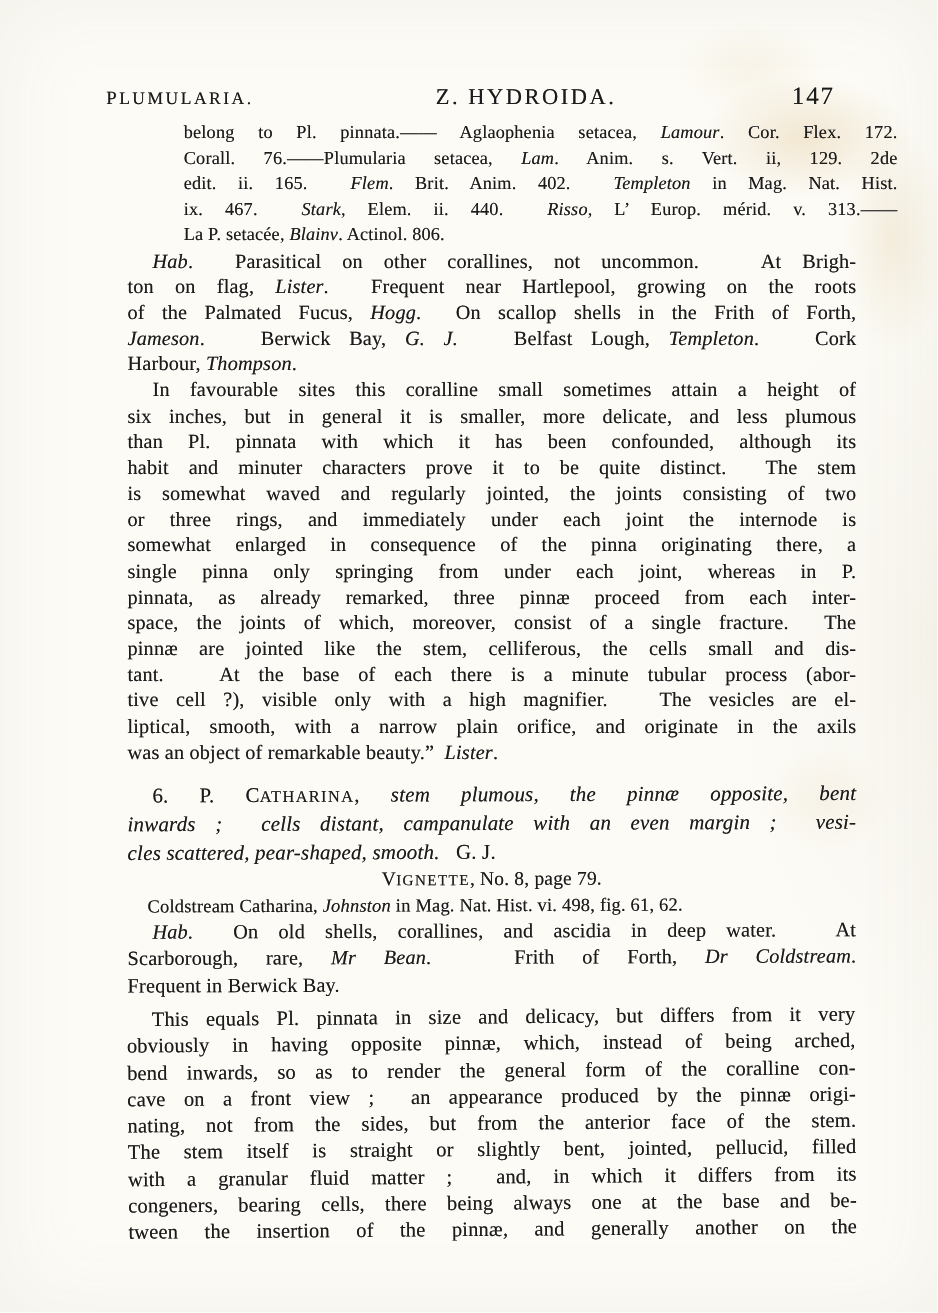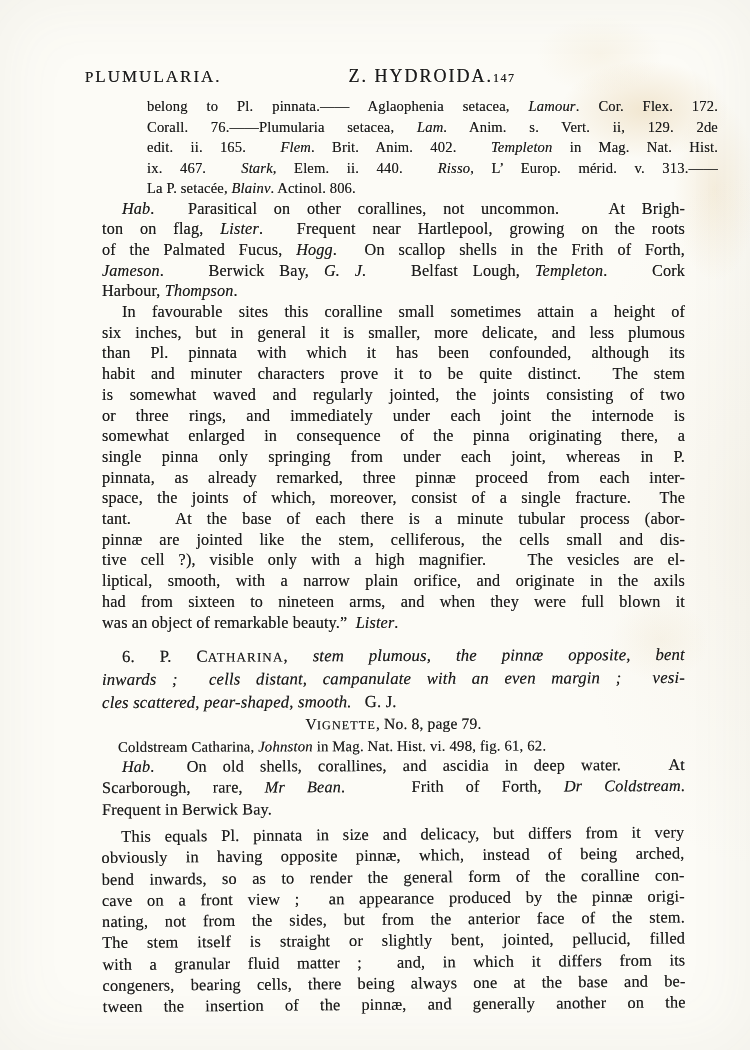--- a/index.html
+++ b/index.html
@@ -26,23 +26,23 @@
       radial-gradient(ellipse 70px 60px  at 660px 640px, rgba(210,180,120,0.10), rgba(210,180,120,0) 70%),
       radial-gradient(ellipse 260px 500px at 748px 520px, rgba(200,180,140,0.08), rgba(200,180,140,0) 70%);
     box-shadow:inset 0 0 70px rgba(120,108,84,0.07);
   }
   .running-head{
     position:absolute;left:85px;top:66px;width:583px;
     display:flex;align-items:baseline;
     text-shadow:0 0 0.5px rgba(20,20,20,0.65);
   }
   .rh-left{width:30%;font-size:15px;letter-spacing:2px;}
-  .rh-left .scx{font-size:17px;letter-spacing:2px;margin-top:19px;}
+  .rh-left .scx{font-size:14px;letter-spacing:2px;margin-top:19px;}
   .rh-center{width:40%;text-align:right;font-size:18px;letter-spacing:2px;}
-  .rh-right{width:30%;font-size:12px;letter-spacing:1.5px;}
+  .rh-right{width:30%;text-align:right;font-size:20px;letter-spacing:1.5px;}
   .text-body{
     position:absolute;left:102px;top:96px;width:583px;
     text-shadow:0 0 0.45px rgba(20,20,20,0.6);
   }
   .line{white-space:pre-wrap;letter-spacing:0.15px;}
   .aj{text-align:justify;text-align-last:justify;}
   .al{text-align:left;text-align-last:left;}
   .ac{text-align:center;text-align-last:center;}
   .ind{text-indent:20px;}
   .it{font-style:italic;}
@@ -89,25 +89,24 @@
         <div class="line aj ind"><span class="">In favourable sites this coralline small sometimes attain a height of</span></div>
         <div class="line aj"><span class="">six inches, but in general it is smaller, more delicate, and less plumous</span></div>
         <div class="line aj"><span class="">than Pl. pinnata with which it has been confounded, although its</span></div>
         <div class="line aj"><span class="">habit and minuter characters prove it to be quite distinct.  The stem</span></div>
         <div class="line aj"><span class="">is somewhat waved and regularly jointed, the joints consisting of two</span></div>
         <div class="line aj"><span class="">or three rings, and immediately under each joint the internode is</span></div>
         <div class="line aj"><span class="">somewhat enlarged in consequence of the pinna originating there, a</span></div>
         <div class="line aj"><span class="">single pinna only springing from under each joint, whereas in P.</span></div>
         <div class="line aj"><span class="">pinnata, as already remarked, three pinnæ proceed from each inter-</span></div>
         <div class="line aj"><span class="">space, the joints of which, moreover, consist of a single fracture.  The</span></div>
+        <div class="line aj"><span class="">pinnæ are jointed like the stem, celliferous, the cells small and dis-</span></div>
         <div class="line aj"><span class="">tant.   At the base of each there is a minute tubular process (abor-</span></div>
-        <div class="line aj"><span class="">pinnæ are jointed like the stem, celliferous, the cells small and dis-</span></div>
         <div class="line aj"><span class="">tive cell ?), visible only with a high magnifier.   The vesicles are el-</span></div>
         <div class="line aj"><span class="">liptical, smooth, with a narrow plain orifice, and originate in the axils</span></div>
-        <div class="line aj"><span class="">had from sixteen to nineteen arms, and when they were full blown it</span></div>
         <div class="line al"><span class="">was an object of remarkable beauty.”  </span><span class="it ">Lister</span><span class="">.</span></div>
       </div>
       <div class="block species tilt1">
         <div class="line aj ind"><span class="">6. P. C</span><span class="scx">ATHARINA</span><span class="">, </span><span class="it ">stem plumous, the pinnæ opposite, bent</span></div>
         <div class="line aj"><span class="it ">inwards ;  cells distant, campanulate with an even margin ;  vesi-</span></div>
         <div class="line al"><span class="it ">cles scattered, pear-shaped, smooth.</span><span class="">   G. J.</span></div>
       </div>
       <div class="block vignette tilt1">
         <div class="line ac"><span class="">V</span><span class="scx">IGNETTE</span><span class="">, No. 8, page 79.</span></div>
       </div>

